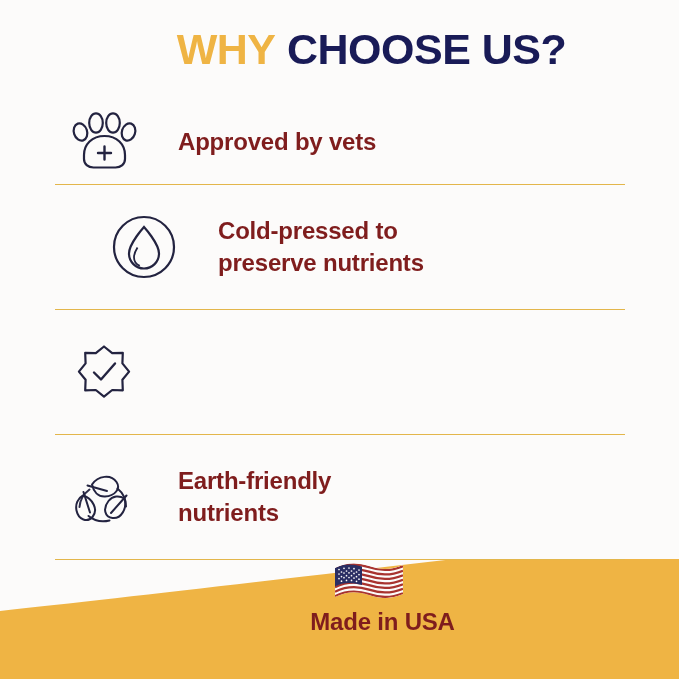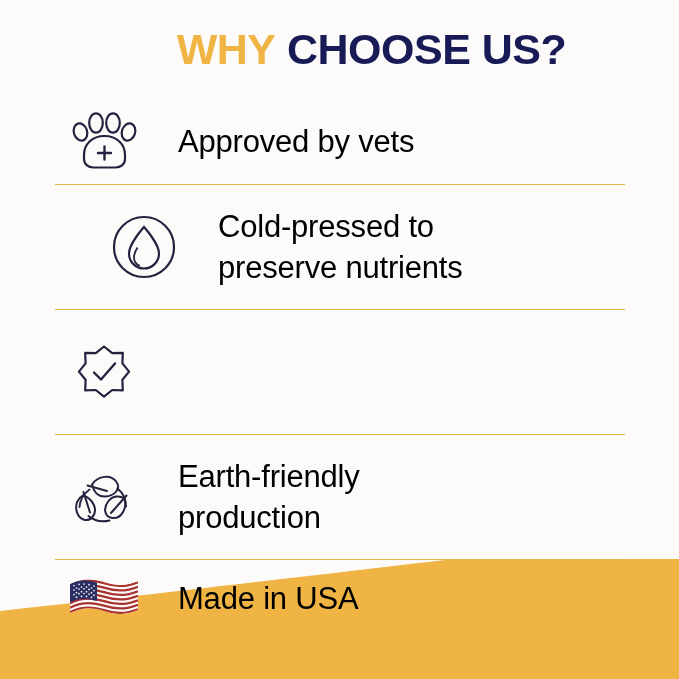--- a/index.html
+++ b/index.html
@@ -63,34 +63,34 @@
     display: flex;
     align-items: center;
     padding-left: 58px;
     box-sizing: border-box;
     width: 679px;
   }
   .feature-row.r1 { height: 84px; }
   .feature-row.r2 { height: 124px; margin-left: 40px; }
   .feature-row.r3 { height: 124px; }
   .feature-row.r4 { height: 124px; }
-  .feature-row.r5 { height: 78px; }
+  .feature-row.r5 { height: 78px; flex-direction: column; }
 
   .icon-cell {
     width: 92px;
     min-width: 92px;
     display: flex;
     align-items: center;
     justify-content: center;
   }
   .feature-label {
-    color: #000000;
-    font-size: 31px;
+    color: #7f1d1d;
+    font-size: 24px;
     line-height: 1.33;
-    font-weight: 400;
+    font-weight: 700;
     letter-spacing: -0.2px;
     padding-left: 28px;
     white-space: pre-line;
   }
 
   .divider {
     height: 1px;
     background: #E3B64B;
     margin: 0 55px 0 55px;
     width: 570px;
@@ -176,21 +176,21 @@
             <path d="M53.5,33.5 C56.5,43.5 50,54 41.5,53 C33.8,52.1 31.5,43.5 37.5,36 C41.8,30.7 48.2,30.3 53.5,33.5 Z"></path>
             <path d="M55.5,30.5 L40,48"></path>
 
             <path d="M18.5,24.5 C12.5,29 9,35 8.5,42" opacity="0.95"></path>
             <path d="M46.5,23.5 C52,28 55,34.5 55,41.5"></path>
             <path d="M17.5,51 C23,55.5 30.5,57.5 38.5,55.5"></path>
           </g>
         </svg>
       </div>
       <div class="feature-label">Earth-friendly
-production</div>
+nutrients</div>
     </div>
 
     <div class="divider"></div>
 
     <div class="feature-row r5">
       <div class="icon-cell">
         <svg width="72" height="46" viewBox="0 0 72 46" aria-hidden="true">
           <defs>
             <clipPath id="flagclip">
               <path d="M2,8 C14,2 24,2 36,6 C48,10 58,10 70,5 L70,34 C58,39 48,39 36,35 C24,31 14,31 2,37 Z"></path>

